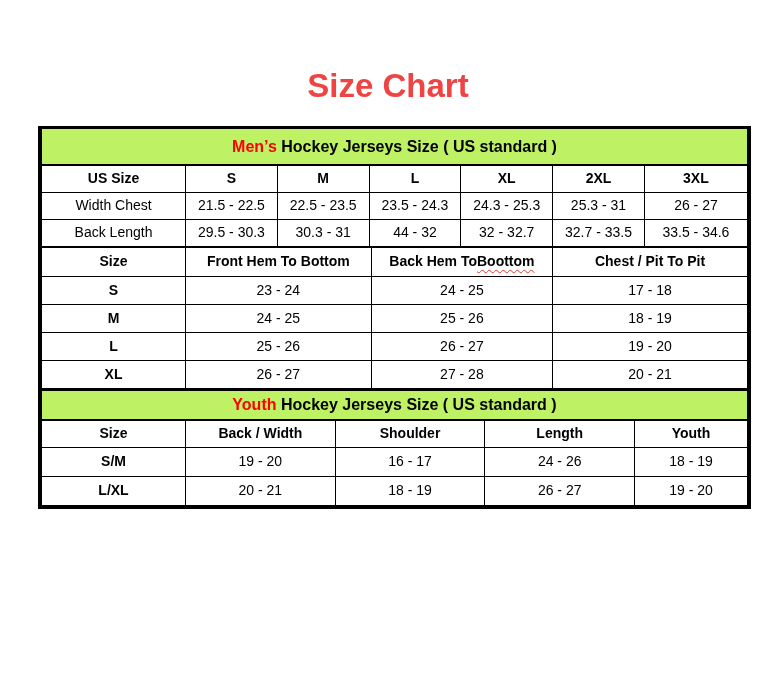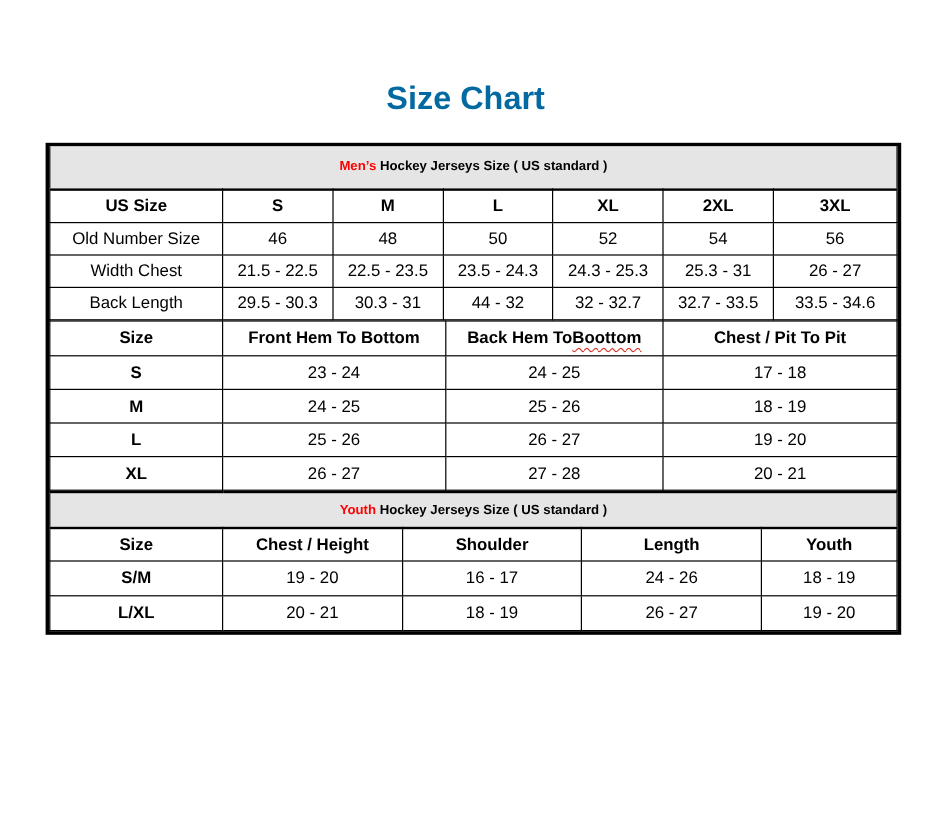--- a/index.html
+++ b/index.html
@@ -2,33 +2,33 @@
 <html><head>
 <meta charset="utf-8">
 <style>
   html,body{margin:0;padding:0;}
   body{
     width:776px;height:692px;background:#ffffff;overflow:hidden;
     font-family:"Liberation Sans",sans-serif;color:#000;
   }
   .page-title{
     padding-top:67px;text-align:center;
-    font-size:27px;font-weight:bold;color:#0369a1;
+    font-size:33px;font-weight:bold;color:#ef4444;
   }
   .chart-wrap{
     width:707px;margin:21px 0 0 38px;
     border:3px solid #000;background:#fff;
   }
   table{width:100%;border-collapse:collapse;table-layout:fixed;}
   td,th{
     border:1px solid #000;text-align:center;vertical-align:middle;
     padding:0 2px;font-size:14px;line-height:1.1;overflow:hidden;white-space:nowrap;
   }
   tr.banner td{
-    background:#e5e5e5;font-size:11px;font-weight:bold;
+    background:#bef264;font-size:16px;font-weight:bold;
     border-top:2px solid #000;border-bottom:2px solid #000;
   }
   table.t-first tr.banner td{border-top:none;}
   .hl{color:#ff0000;}
   th{font-weight:bold;}
   td.rowlabel{font-weight:normal;}
   td.rowlabel-bold{font-weight:bold;}
   .t-men tr.banner td{height:35px;}
   .t-men th{height:26px;}
   .t-men td.data, .t-men td.rowlabel{height:26px;}
@@ -67,29 +67,20 @@
       <td colspan="7"><span class="hl">Men’s</span><span> Hockey Jerseys Size ( US standard )</span></td>
     </tr>
     <tr>
       <th>US Size</th>
       <th>S</th>
       <th>M</th>
       <th>L</th>
       <th>XL</th>
       <th>2XL</th>
       <th>3XL</th>
-    </tr>
-    <tr>
-      <td class="rowlabel">Old Number Size</td>
-      <td class="data">46</td>
-      <td class="data">48</td>
-      <td class="data">50</td>
-      <td class="data">52</td>
-      <td class="data">54</td>
-      <td class="data">56</td>
     </tr>
     <tr>
       <td class="rowlabel">Width Chest</td>
       <td class="data">21.5 - 22.5</td>
       <td class="data">22.5 - 23.5</td>
       <td class="data">23.5 - 24.3</td>
       <td class="data">24.3 - 25.3</td>
       <td class="data">25.3 - 31</td>
       <td class="data">26 - 27</td>
     </tr>
@@ -153,21 +144,21 @@
         <col style="width:21.2%">
       <col style="width:21.2%">
         <col style="width:16.0%">
     </colgroup>
     <tbody>
         <tr class="banner">
       <td colspan="5"><span class="hl">Youth</span><span> Hockey Jerseys Size ( US standard )</span></td>
     </tr>
     <tr>
       <th>Size</th>
-      <th>Chest / Height</th>
+      <th>Back / Width</th>
       <th>Shoulder</th>
       <th>Length</th>
       <th>Youth</th>
     </tr>
     <tr>
       <td class="rowlabel-bold">S/M</td>
       <td class="data">19 - 20</td>
       <td class="data">16 - 17</td>
       <td class="data">24 - 26</td>
       <td class="data">18 - 19</td>

